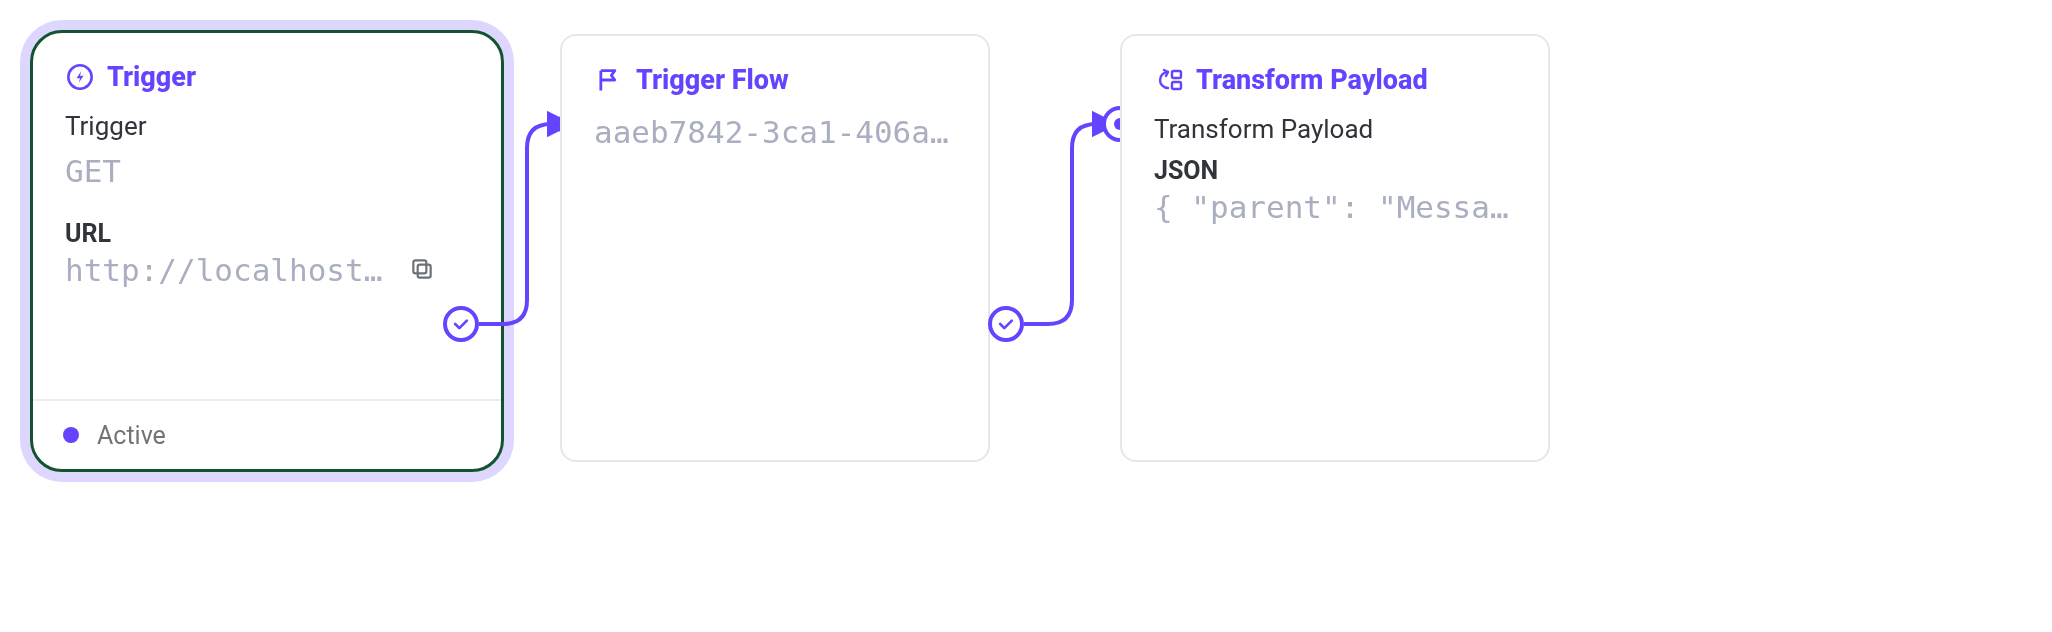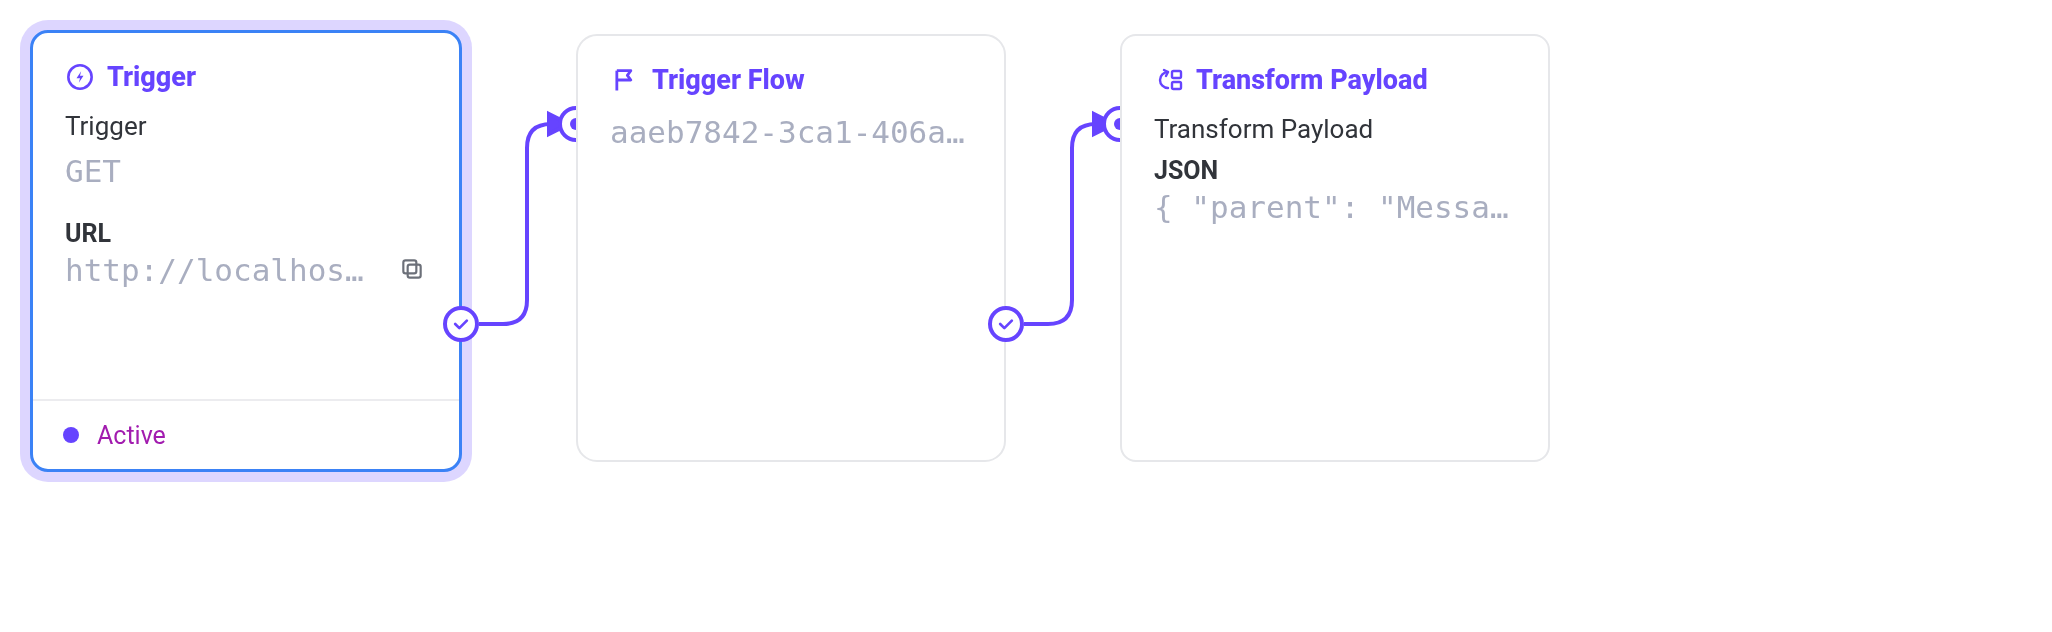--- a/index.html
+++ b/index.html
@@ -18,28 +18,28 @@
     height: 428px;
     border: 2px solid #e6e7ea;
     border-radius: 16px;
     background: #ffffff;
     padding: 28px 32px;
   }
 
   .card-trigger {
     left: 30px;
     top: 30px;
-    width: 432px;
+    width: 474px;
     height: 442px;
-    border: 3px solid #3b82f6;
+    border: 3px solid #14532d;
     box-shadow: 0 0 0 10px rgba(102,68,255,0.22);
-    border-radius: 18px;
-  }
-
-  .card-flow { left: 576px; top: 34px; border-radius: 21px; }
+    border-radius: 32px;
+  }
+
+  .card-flow { left: 560px; top: 34px; }
   .card-transform { left: 1120px; top: 34px; }
 
   .card-title {
     display: flex;
     align-items: center;
     gap: 12px;
     font-size: 27px;
     font-weight: 800;
     color: #6644ff;
     margin-bottom: 18px;
@@ -96,21 +96,21 @@
   .footer {
     position: absolute;
     left: 0; right: 0; bottom: 0;
     height: 70px;
     border-top: 2px solid #ececef;
     display: flex;
     align-items: center;
     padding: 0 30px;
     gap: 18px;
     font-size: 25px;
-    color: #a21caf;
+    color: #737373;
   }
   .dot {
     width: 16px; height: 16px; border-radius: 50%;
     background: #6644ff;
   }
 
   
   .node-out, .node-in {
     position: absolute;
     width: 36px; height: 36px;

